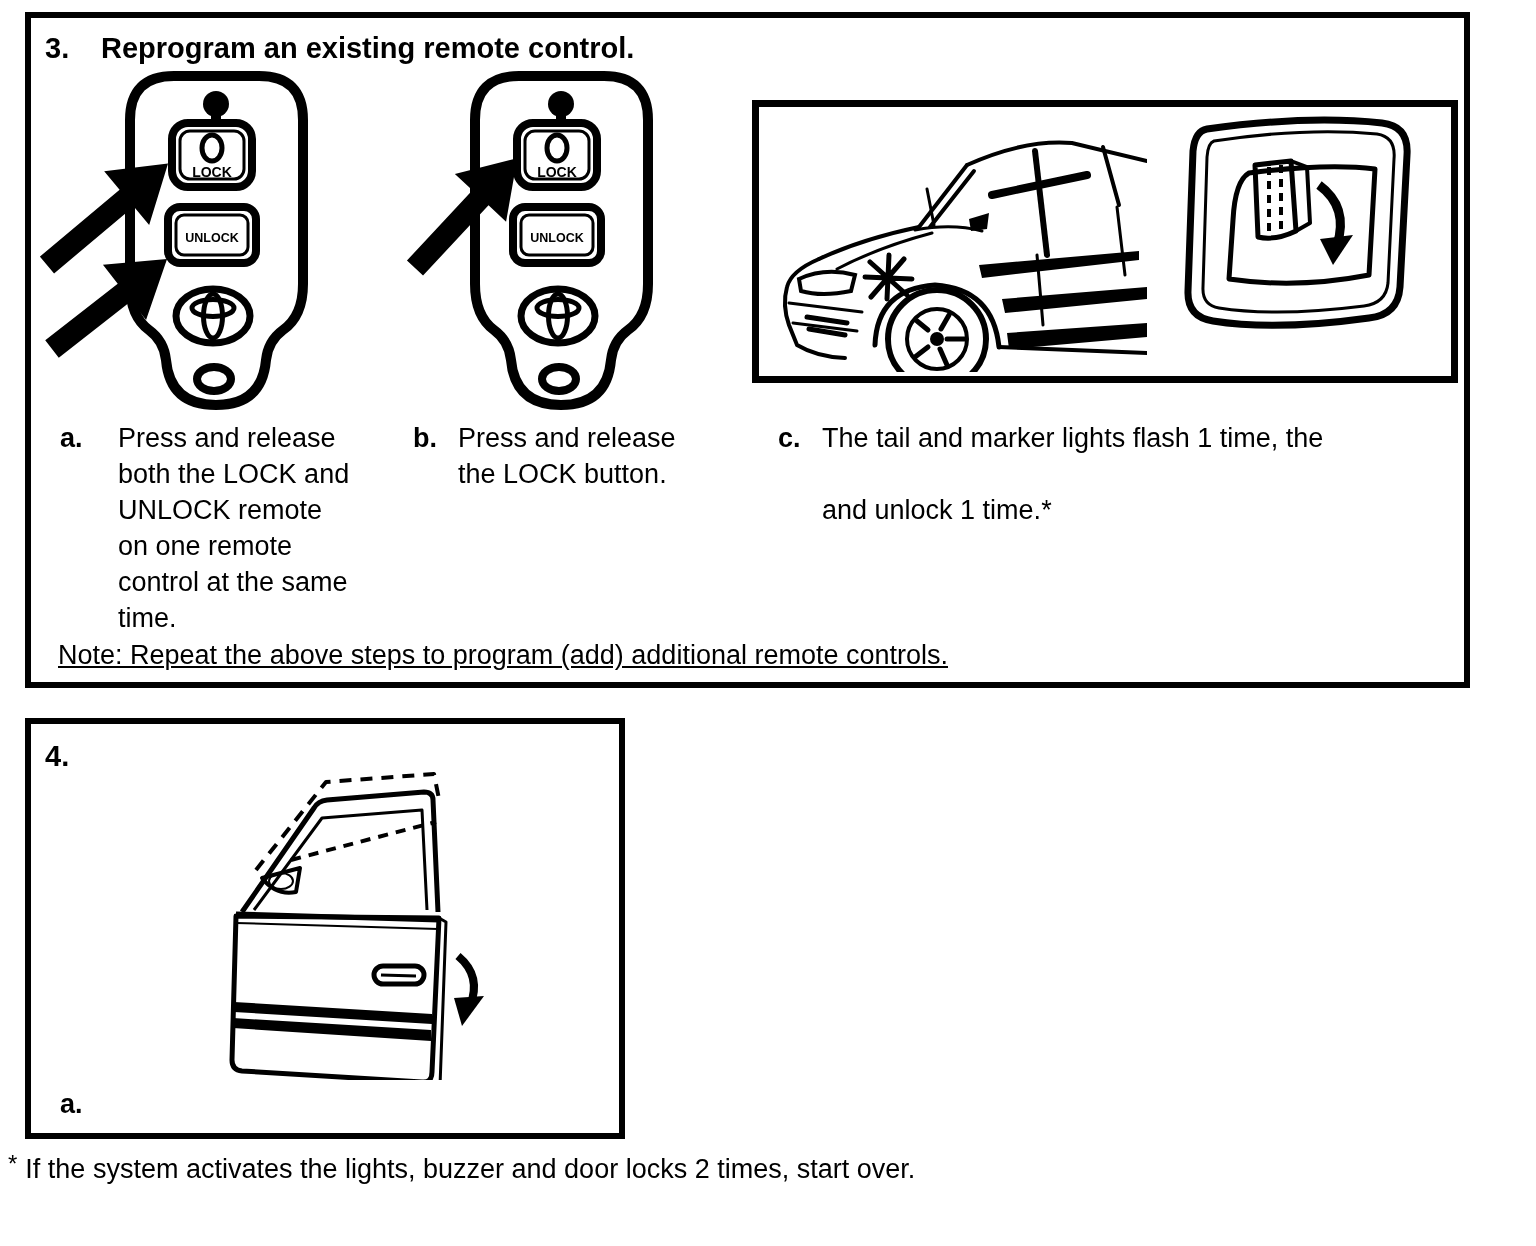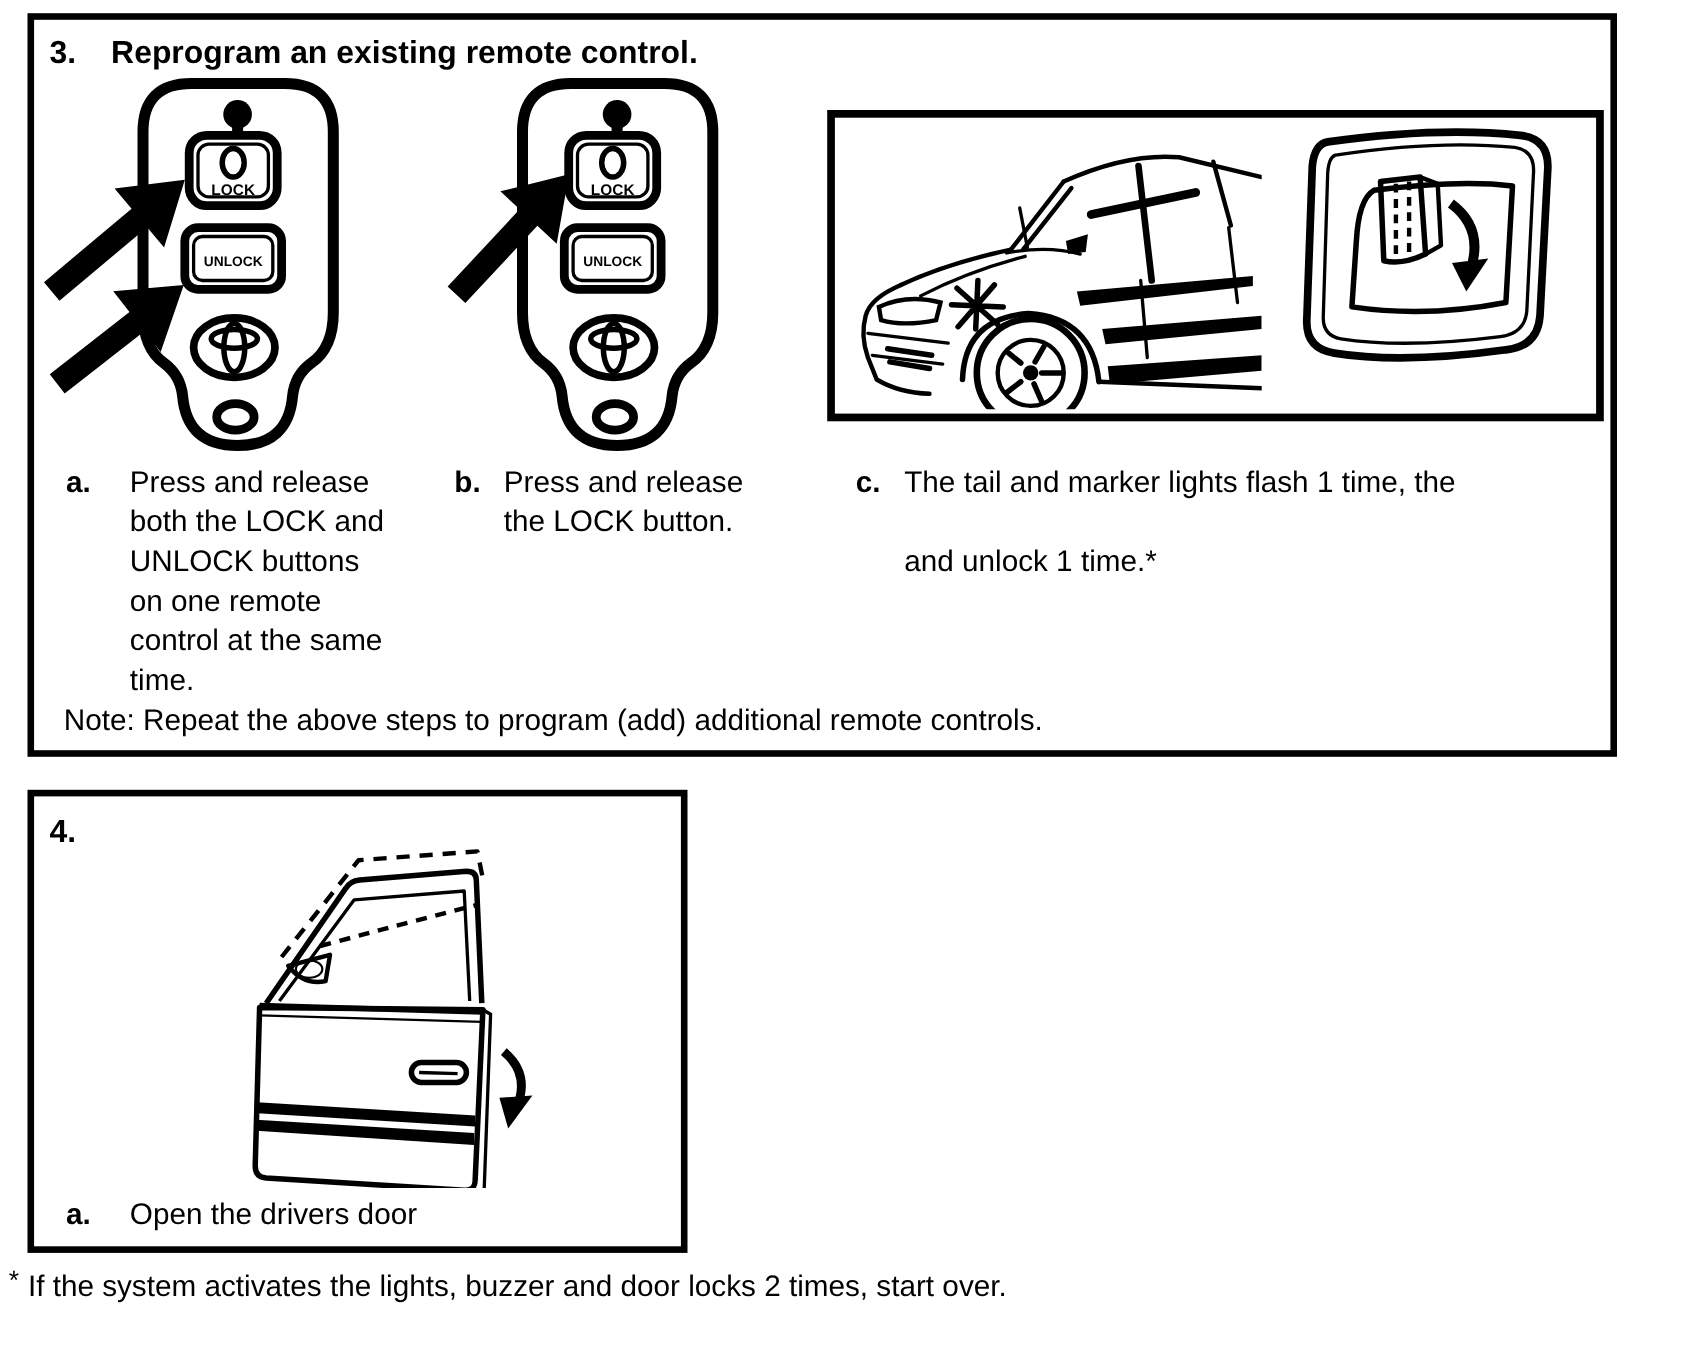--- a/index.html
+++ b/index.html
@@ -10,21 +10,21 @@
   .step4-box{left:25px;top:718px;width:600px;height:421px;}
   .heading{position:absolute;font-size:29px;font-weight:bold;white-space:nowrap;display:flex;}
   .heading .num{display:inline-block;width:56px;}
   .illus{position:absolute;}
   .carbox{position:absolute;left:721px;top:82px;width:692px;height:269px;border:7px solid #000;box-sizing:content-box;background:#fff;}
   .item{position:absolute;display:flex;font-size:27px;line-height:36px;}
   .item .label{font-weight:bold;flex:0 0 auto;}
   .item .text{}
   .b{font-weight:normal;}
   .line{white-space:nowrap;}
-  .note{position:absolute;font-size:27px;white-space:nowrap;}
+  .note{position:absolute;font-size:27px;white-space:nowrap;text-decoration:underline;}
   .footnote{position:absolute;left:8px;top:1154px;font-size:27px;white-space:nowrap;}
   .footnote .marker{position:relative;top:-6px;font-size:24px;margin-right:8px;}
   svg{display:block;}
   svg text{font-family:"Liberation Sans","DejaVu Sans",sans-serif;font-weight:bold;fill:#000;}
 </style>
 </head>
 <body>
 
 <div class="page">
 
@@ -152,21 +152,21 @@
         </g>
         <polygon fill="#000" points="163,124 196,120 176,150"></polygon>
       </svg>
     </div>
 
     <div class="item" style="left:29px;top:402px;">
       <span class="label" style="width:58px;">a.</span>
       <span class="text">
         <span class="line"><span class="b">Press and release</span></span><br>
         <span class="line"><span class="b">both </span><span>the LOCK and</span></span><br>
-        <span class="line"><span>UNLOCK </span><span class="b">buttons</span></span><br>
+        <span class="line"><span>UNLOCK </span><span class="b">remote</span></span><br>
         <span class="line"><span>on one remote</span></span><br>
         <span class="line"><span>control </span><span class="b">at the same</span></span><br>
         <span class="line"><span class="b">time.</span></span>
       </span>
     </div>
 
     <div class="item" style="left:382px;top:402px;">
       <span class="label" style="width:45px;">b.</span>
       <span class="text">
         <span class="line"><span class="b">Press and release</span></span><br>
@@ -213,21 +213,20 @@
       </g>
       <g fill="#000" stroke="none">
         <polygon points="38,232 236,244 236,254 38,242"></polygon>
         <polygon points="37,248 235,260 235,271 37,258"></polygon>
         <polygon points="258,228 288,226 266,256"></polygon>
       </g>
     </svg>
 
     <div class="item" style="left:29px;top:362px;">
       <span class="label" style="width:58px;">a.</span>
-      <span class="text">Open the drivers door</span>
     </div>
   </section>
 
   <div class="footnote">
     <span class="marker">*</span><span>If the system activates the lights, buzzer and door locks 2 times, start over.</span>
   </div>
 
 </div>
 
 </body></html>

